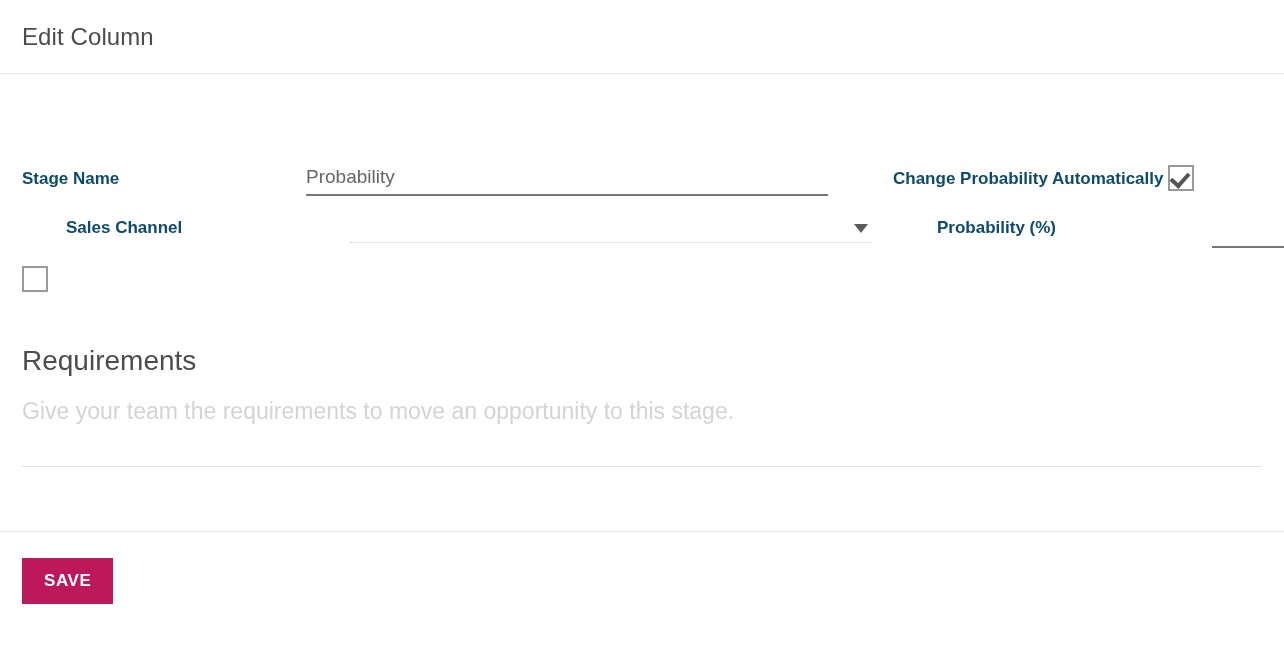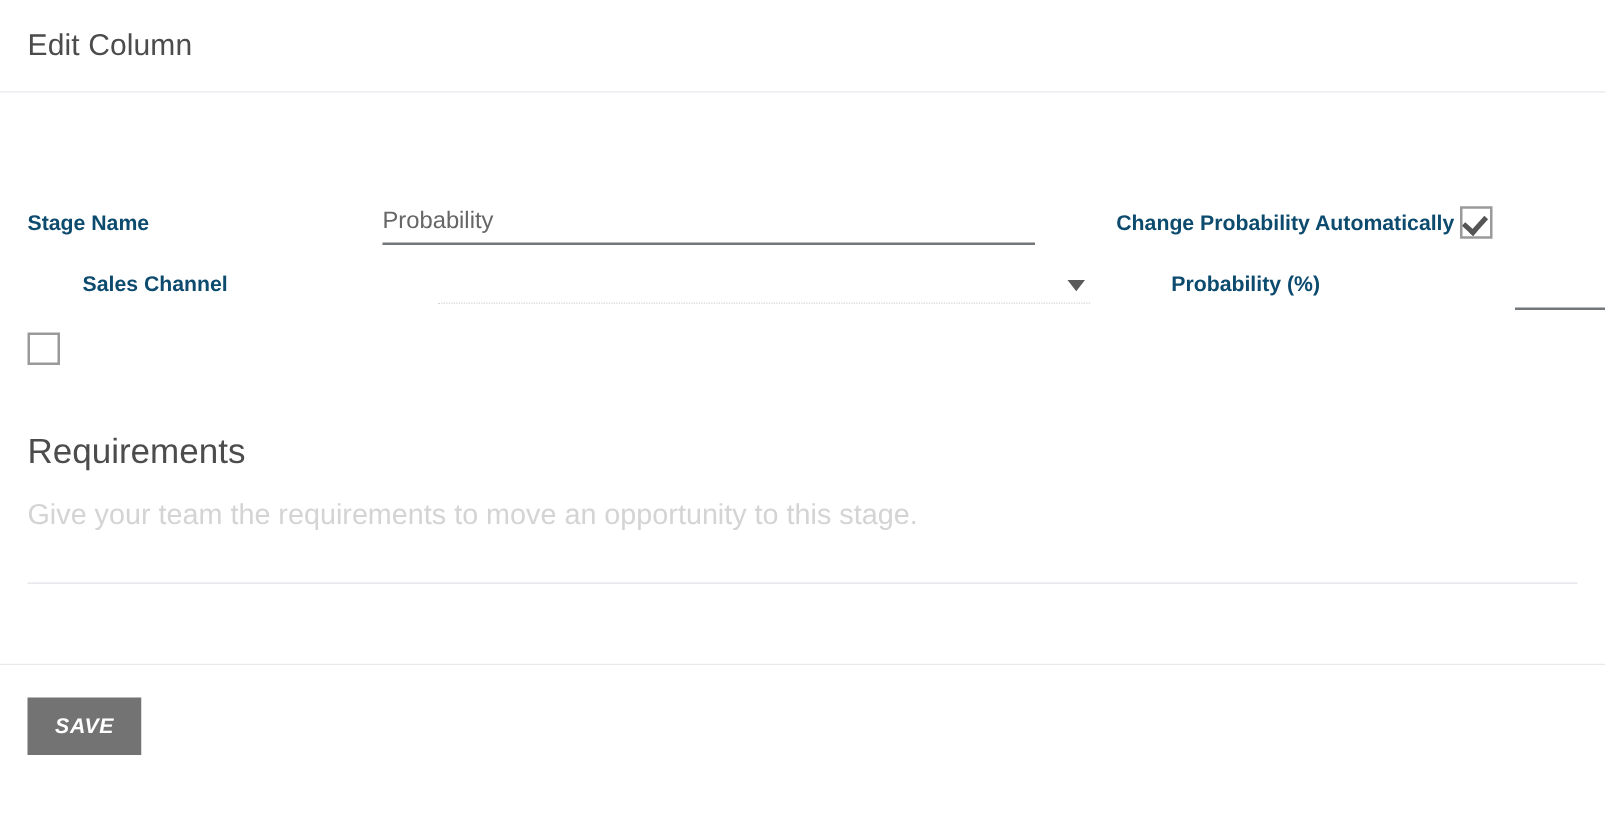--- a/index.html
+++ b/index.html
@@ -178,24 +178,23 @@
   .btn {
     font-family: "Liberation Sans", sans-serif;
     font-size: 17px;
     font-weight: bold;
     letter-spacing: 0.6px;
     border: none;
     cursor: pointer;
     line-height: 1;
   }
   .btn-primary {
-    background: #737373;
+    background: #be185d;
     color: #ffffff;
     padding: 14px 22px 15px 22px;
-    font-style: italic;
   }
   .btn-link {
     background: transparent;
     color: #00a09d;
     padding: 14px 16px 15px 16px;
   }
 </style>
 </head>
 <body>
 

